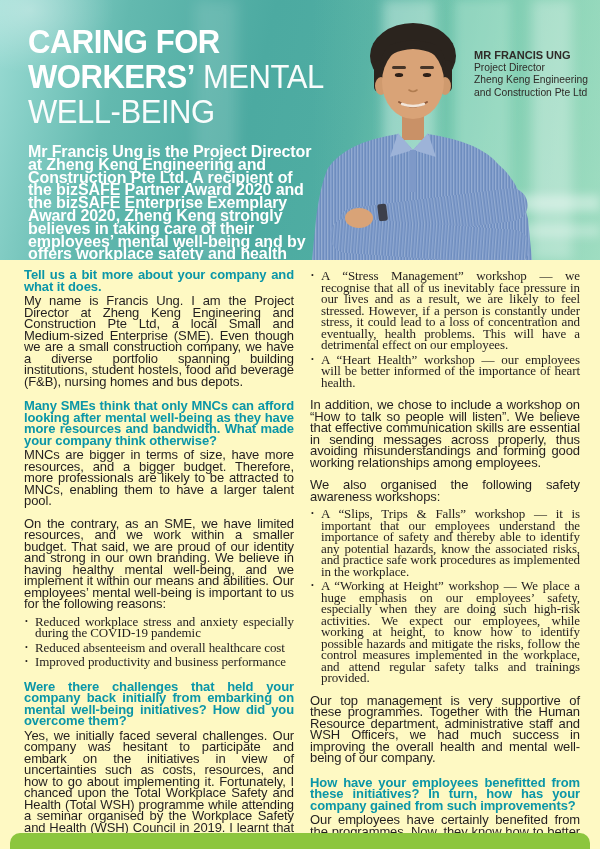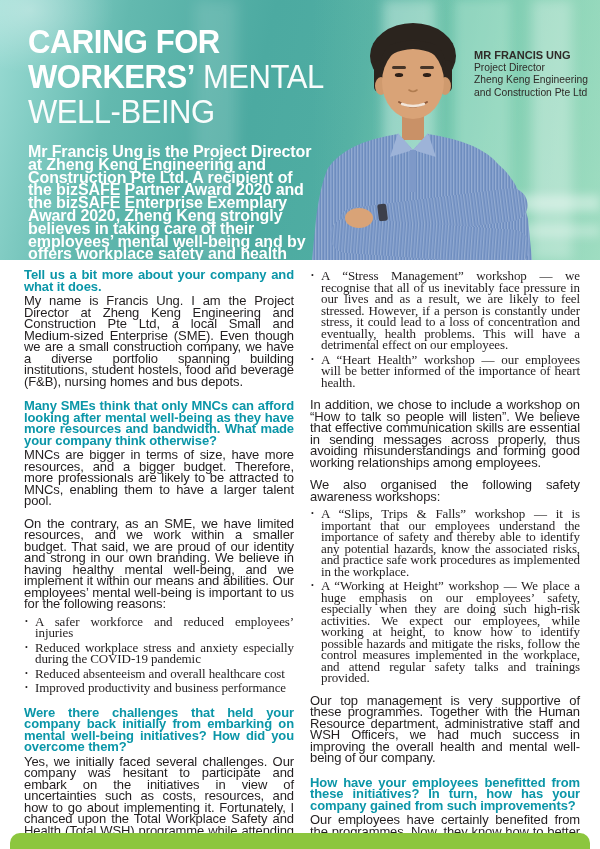--- a/index.html
+++ b/index.html
@@ -1,19 +1,19 @@
 <!DOCTYPE html>
 <html><head>
 <meta charset="utf-8">
 <style>
   * { margin:0; padding:0; box-sizing:border-box; }
   html,body { background:#e8e8e8; }
   .page {
     position:relative; width:600px; height:849px; margin:0 auto;
-    background:#ffffff; overflow:hidden;
+    background:#fef9c3; overflow:hidden;
     font-family:"Liberation Sans", sans-serif;
     color:#221e1f;
   }
 
   
   .header {
     position:absolute; left:0; top:0; width:600px; height:260px; overflow:hidden;
     background:
       linear-gradient(90deg, rgba(255,255,255,0) 52%, rgba(150,220,185,0.30) 72%, rgba(170,230,200,0.42) 100%),
       radial-gradient(120px 90px at 30px 10px, rgba(255,255,255,0.35), rgba(255,255,255,0) 70%),
@@ -144,21 +144,20 @@
 
   <div class="article">
 
     <div class="col">
       <p class="q">Tell us a bit more about your company and what it does.</p>
       <p class="p">My name is Francis Ung. I am the Project Director at Zheng Keng Engineering and Construction Pte Ltd, a local Small and Medium-sized Enterprise (SME). Even though we are a small construction company, we have a diverse portfolio spanning building institutions, student hostels, food and beverage (F&amp;B), nursing homes and bus depots.</p>
       <p class="q">Many SMEs think that only MNCs can afford looking after mental well-being as they have more resources and bandwidth. What made your company think otherwise?</p>
       <p class="p">MNCs are bigger in terms of size, have more resources, and a bigger budget. Therefore, more professionals are likely to be attracted to MNCs, enabling them to have a larger talent pool.</p>
       <p class="p">On the contrary, as an SME, we have limited resources, and we work within a smaller budget. That said, we are proud of our identity and strong in our own branding. We believe in having healthy mental well-being, and we implement it within our means and abilities. Our employees’ mental well-being is important to us for the following reasons:</p>
       <ul class="bullets">
-        <li>A safer workforce and reduced employees’ injuries</li>
         <li>Reduced workplace stress and anxiety especially during the COVID-19 pandemic</li>
         <li>Reduced absenteeism and overall healthcare cost</li>
         <li>Improved productivity and business performance</li>
       </ul>
       <p class="q">Were there challenges that held your company back initially from embarking on mental well-being initiatives? How did you overcome them?</p>
       <p class="p">Yes, we initially faced several challenges. Our company was hesitant to participate and embark on the initiatives in view of uncertainties such as costs, resources, and how to go about implementing it. Fortunately, I chanced upon the Total Workplace Safety and Health (Total WSH) programme while attending a seminar organised by the Workplace Safety and Health (WSH) Council in 2019. I learnt that the programme was fully funded by the Government, and having recognised its benefits, I signed up our company for the programme.</p>
       <p class="q">What are some of the mental well-being initiatives that your company has in place? Why were these chosen, and who else within the company did you partner with in implementing them?</p>
     </div>
 
     <div class="col">

